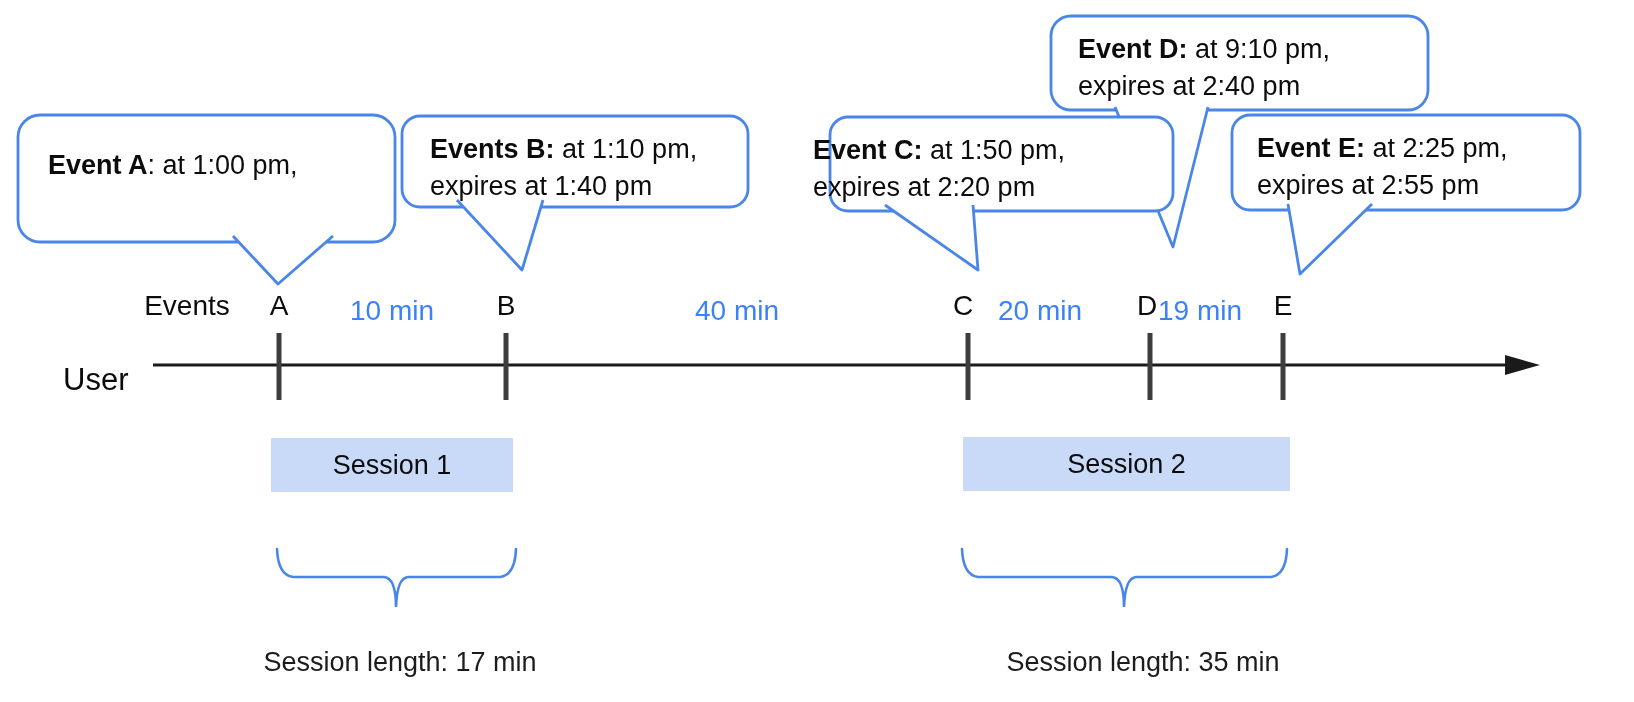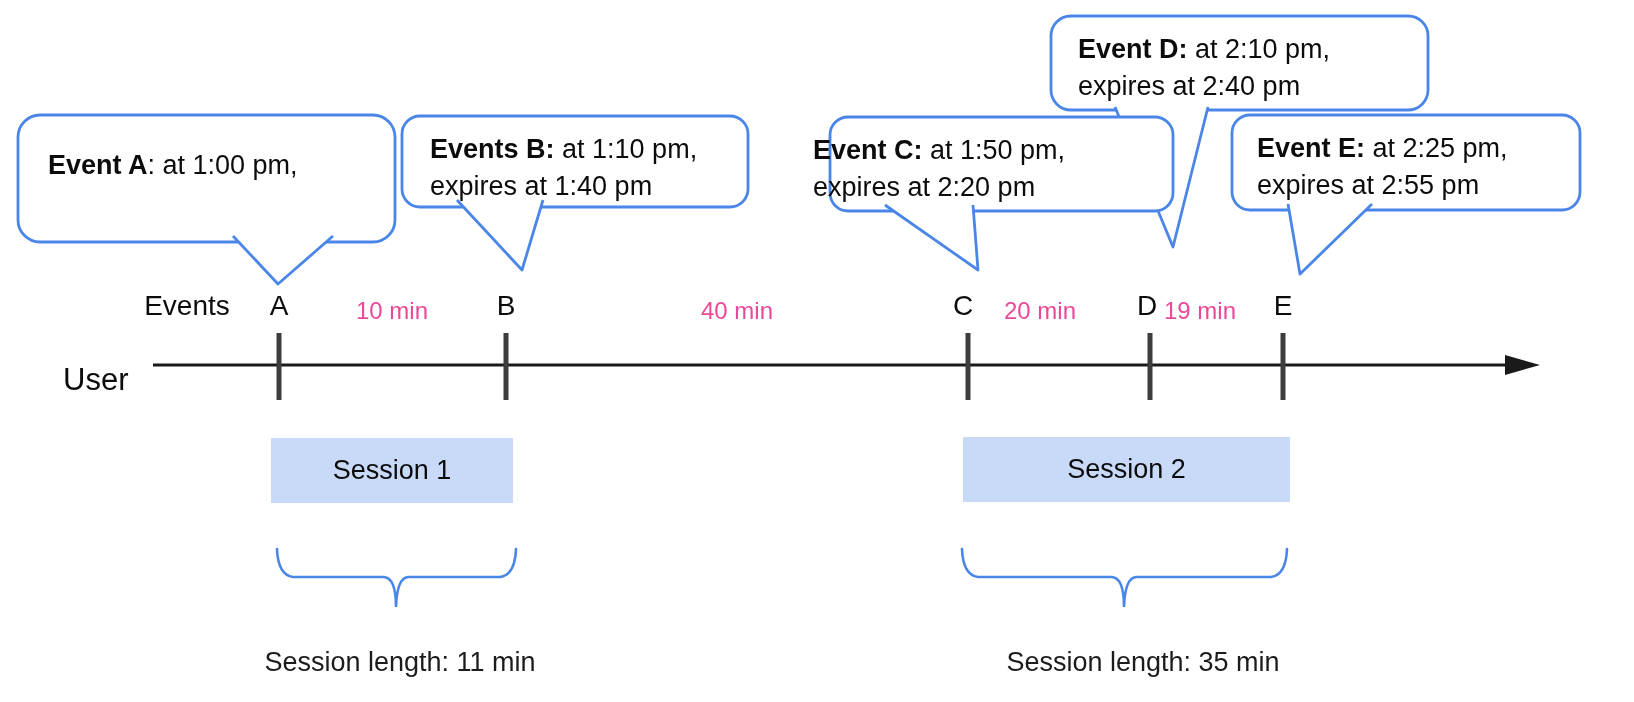--- a/index.html
+++ b/index.html
@@ -16,25 +16,25 @@
   
   .axis{stroke:var(--timeline-black,#1a1a1a);stroke-width:3;}
   .axis-head{fill:var(--timeline-black,#1a1a1a);}
   .tick{stroke:var(--tick-gray,#3d3d3d);stroke-width:5;}
   .brace{fill:none;stroke:var(--accent-blue,#4a86e8);stroke-width:2.6;stroke-linecap:round;}
   .bub{fill:#ffffff;stroke:var(--accent-blue,#4a86e8);stroke-width:2.8;}
   .tail{fill:#ffffff;stroke:var(--accent-blue,#4a86e8);stroke-width:2.8;stroke-linejoin:round;}
   .callout{position:absolute;font-size:27px;line-height:37px;white-space:nowrap;}
   .callout .b{font-weight:bold;}
   .tick-label{position:absolute;top:291px;font-size:28px;line-height:30px;transform:translateX(-50%);}
-  .gap-label{position:absolute;top:299px;font-size:24px;line-height:24px;transform:translateX(-50%);color:#ec4899;}
+  .gap-label{position:absolute;top:299px;font-size:28px;line-height:24px;transform:translateX(-50%);color:#3b82f6;}
   .events-label{position:absolute;left:187px;top:291px;font-size:28px;line-height:30px;transform:translateX(-50%);}
   .user-label{position:absolute;left:63px;top:357px;font-size:31px;line-height:34px;margin-top:6px;}
   .session-box{
-    position:absolute;height:65px;
+    position:absolute;height:54px;
     background:var(--session-fill,#c9daf8);
     display:flex;align-items:center;justify-content:center;
     font-size:27px;
   }
   .length-label{position:absolute;top:647px;font-size:27px;line-height:30px;transform:translateX(-50%);color:#1c1c1c;}
 </style>
 </head>
 <body>
 
 <div class="canvas">
@@ -77,21 +77,21 @@
     <div><span class="b">Events B:</span><span> at 1:10 pm,</span></div>
     <div>expires at 1:40 pm</div>
   </div>
 
   <div class="callout" style="left:813px;top:132px">
     <div><span class="b">Event C:</span><span> at 1:50 pm,</span></div>
     <div>expires at 2:20 pm</div>
   </div>
 
   <div class="callout" style="left:1078px;top:31px">
-    <div><span class="b">Event D:</span><span> at 2:10 pm,</span></div>
+    <div><span class="b">Event D:</span><span> at 9:10 pm,</span></div>
     <div>expires at 2:40 pm</div>
   </div>
 
   <div class="callout" style="left:1257px;top:130px">
     <div><span class="b">Event E:</span><span> at 2:25 pm,</span></div>
     <div>expires at 2:55 pm</div>
   </div>
 
   <div class="events-label">Events</div>
   <div class="user-label">User</div>
@@ -107,16 +107,16 @@
   <div class="gap-label" style="left:1040px">20 min</div>
   <div class="gap-label" style="left:1200px">19 min</div>
 
   <div class="session-box" style="left:271px;top:438px;width:242px">
     <span>Session 1</span>
   </div>
   <div class="session-box" style="left:963px;top:437px;width:327px">
     <span>Session 2</span>
   </div>
 
-  <div class="length-label" style="left:400px">Session length: 11 min</div>
+  <div class="length-label" style="left:400px">Session length: 17 min</div>
   <div class="length-label" style="left:1143px">Session length: 35 min</div>
 
 </div>
 
 </body></html>

